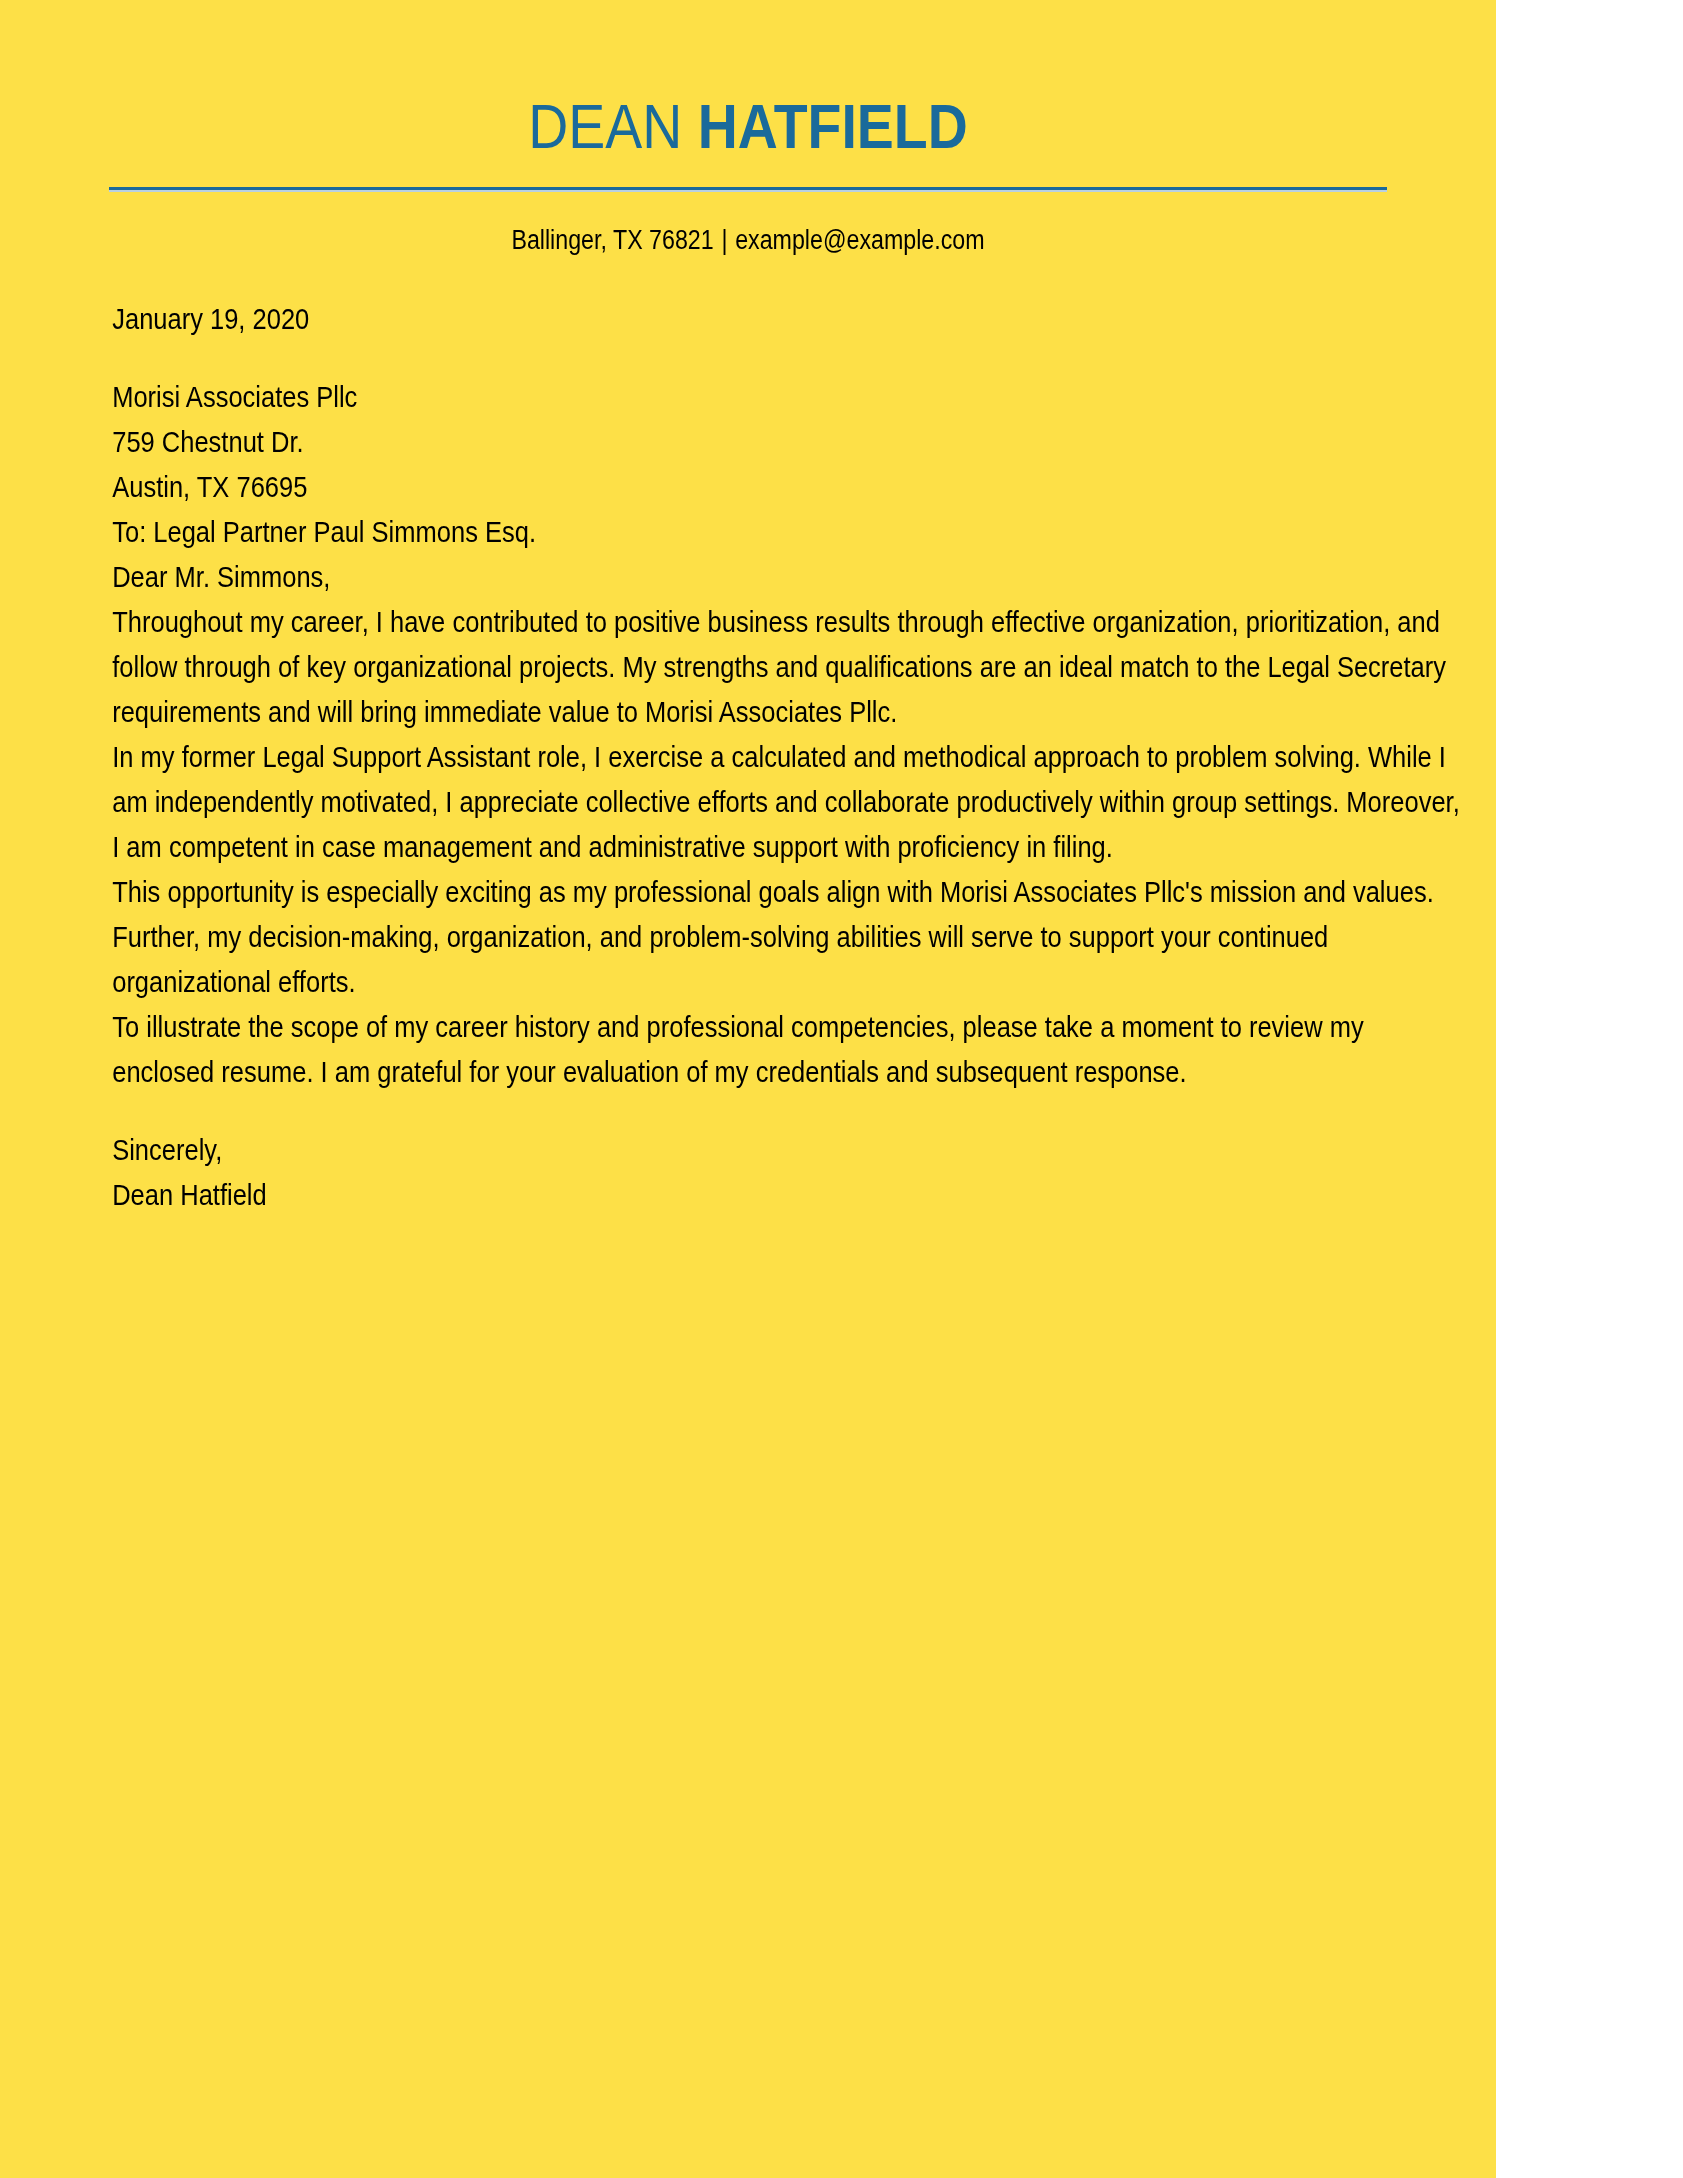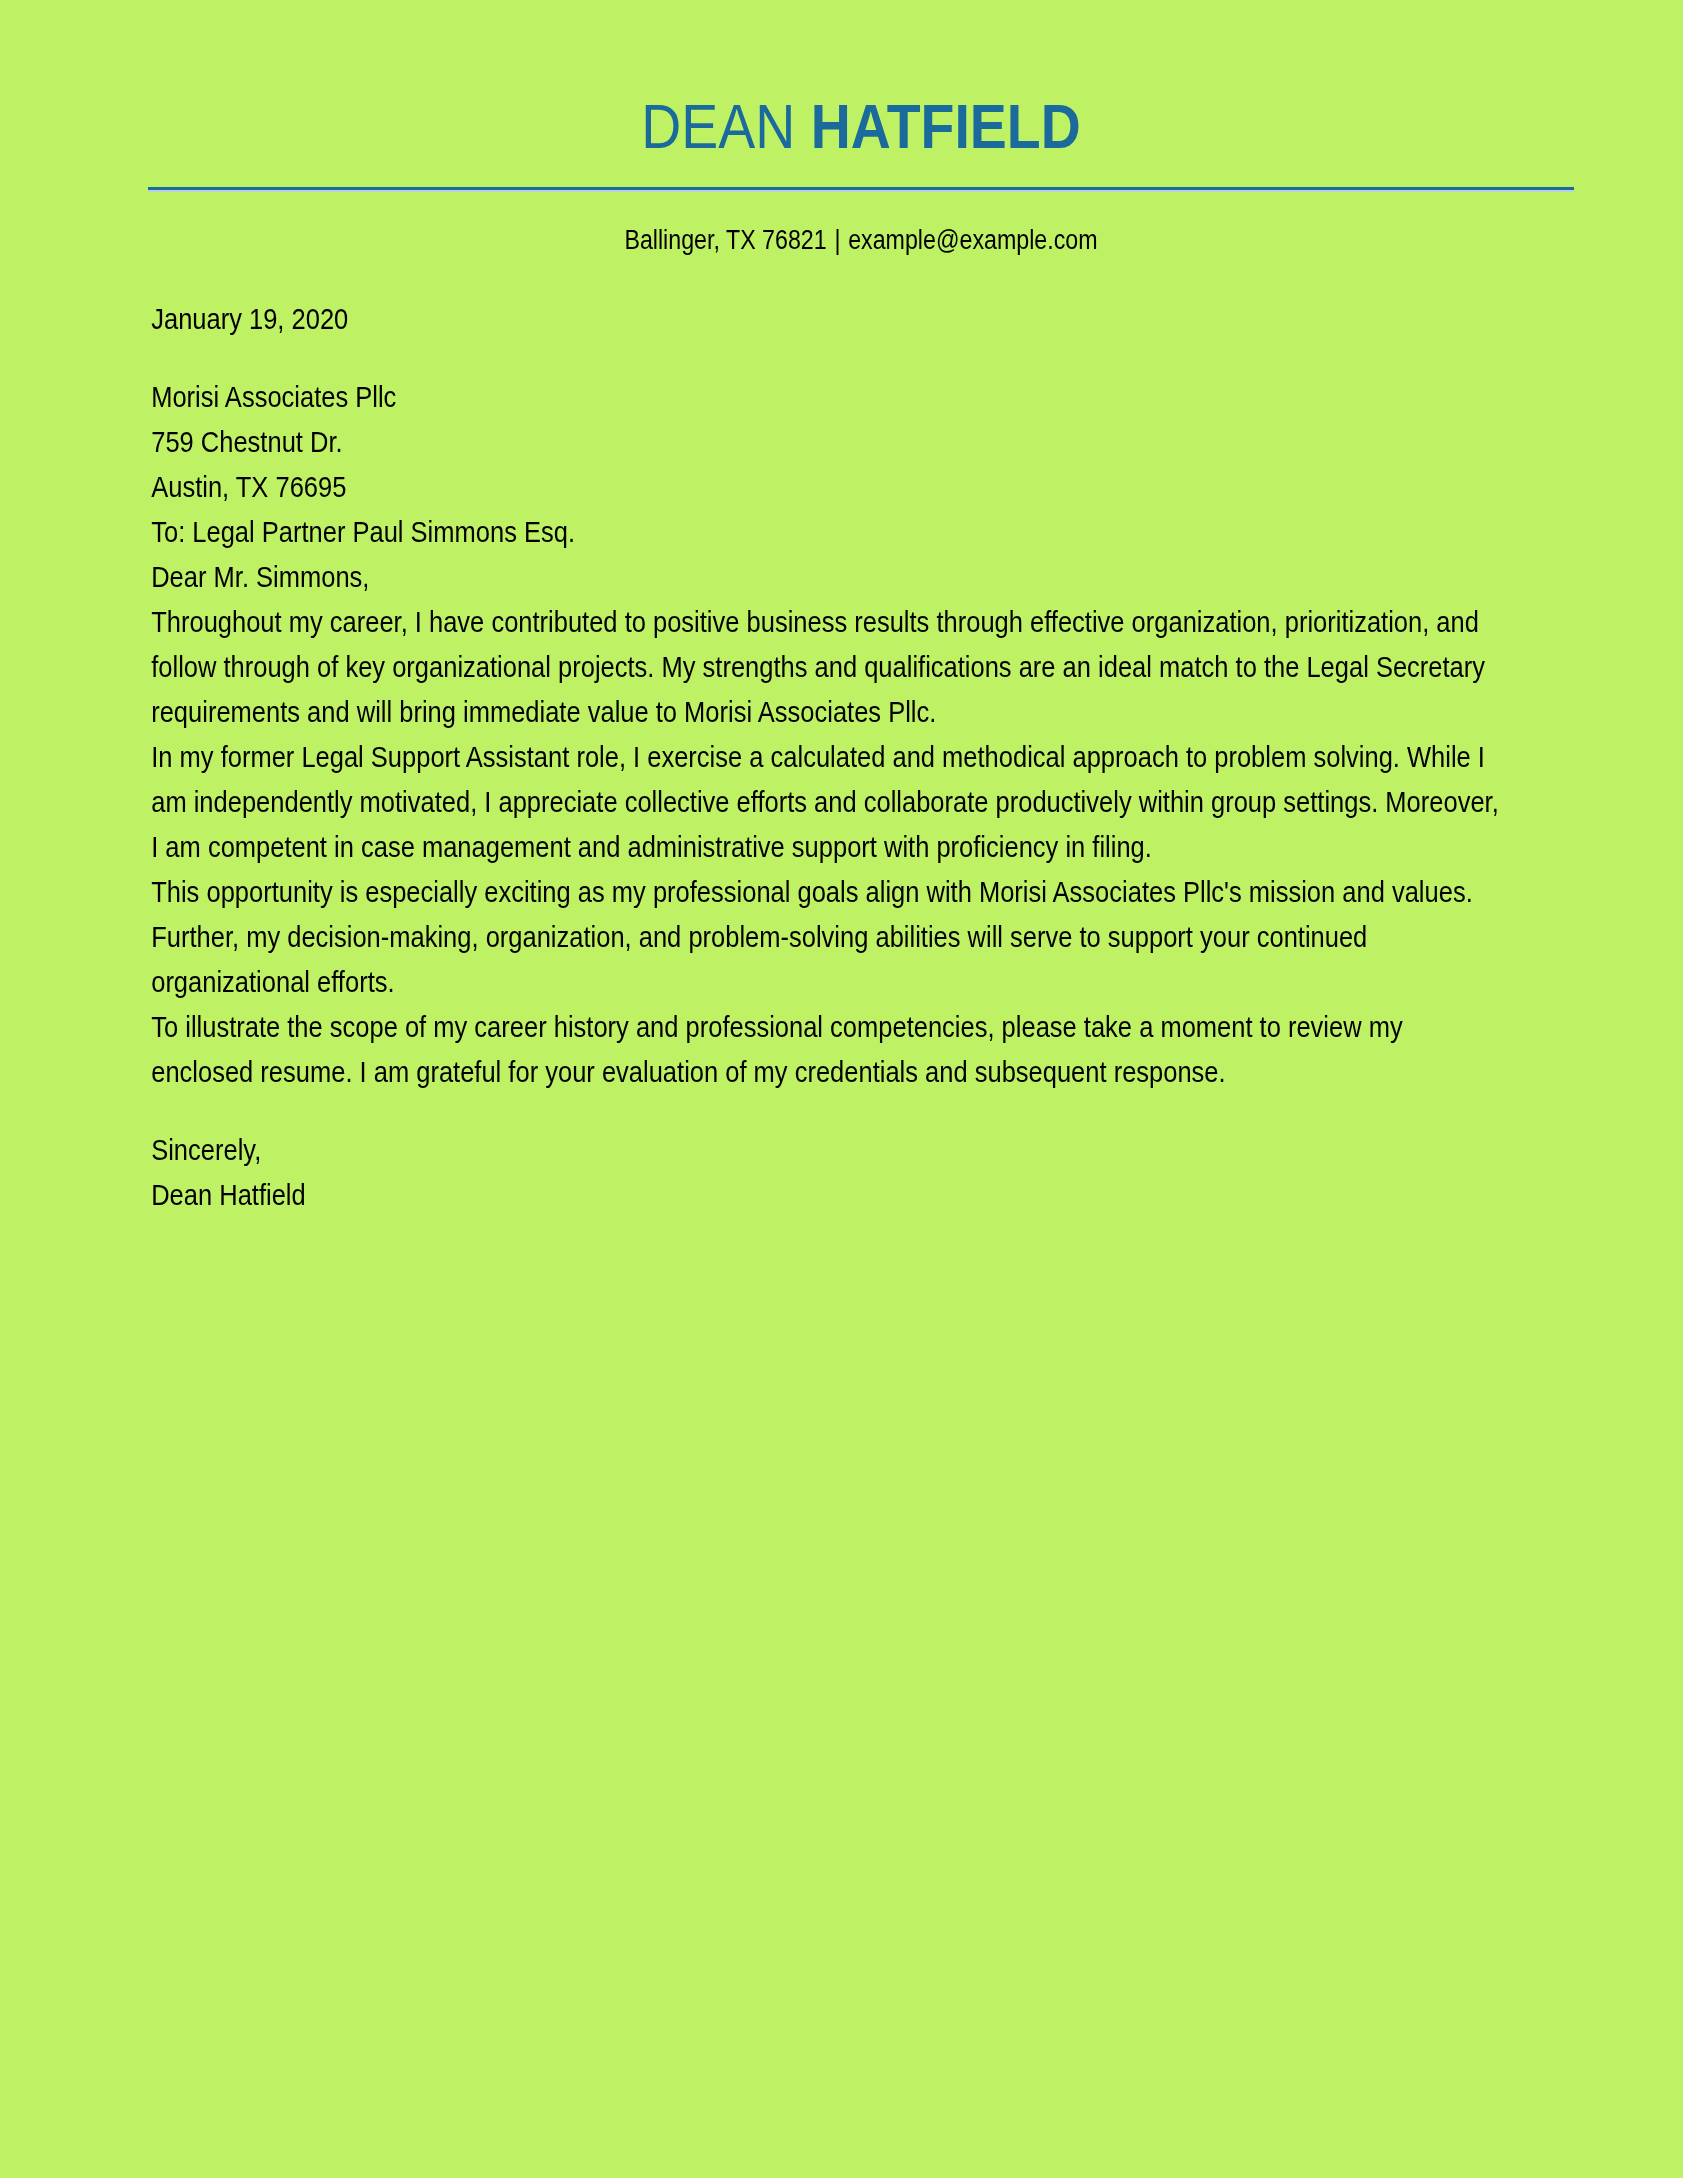--- a/index.html
+++ b/index.html
@@ -6,21 +6,21 @@
   * { box-sizing: border-box; }
   html, body { margin: 0; padding: 0; }
   body {
     width: 1683px;
     height: 2178px;
     background: #ffffff;
     font-family: "Liberation Sans", "DejaVu Sans", sans-serif;
     color: var(--ink);
     overflow: hidden;
   }
-  .page { width: 1683px; height: 2178px; background: #bef264; padding-left: 39px; }
+  .page { width: 1496px; height: 2178px; background: #fde047; }
 
   
   .letter-header { padding-top: 95px; }
   .candidate-name {
     margin: 0;
     text-align: center;
     font-size: 63px;
     line-height: 63px;
     font-weight: 400;
     color: var(--accent);

